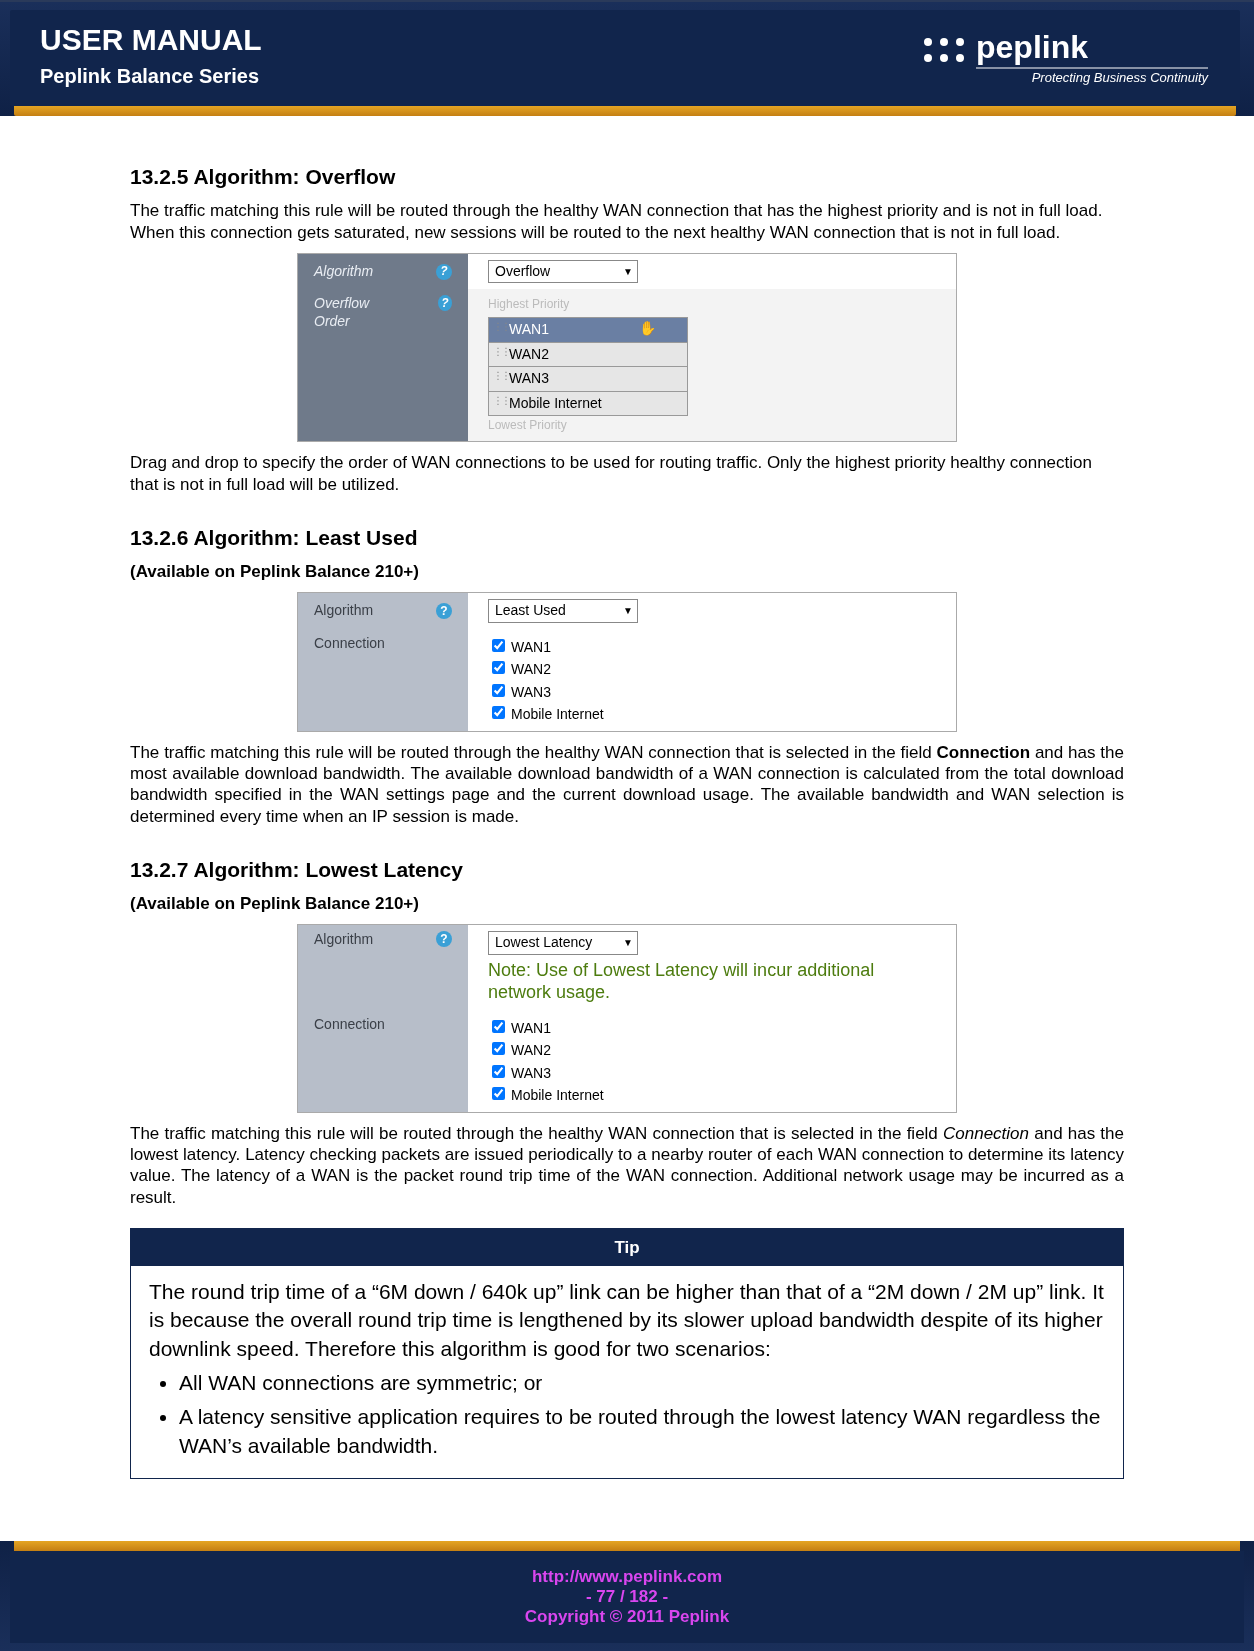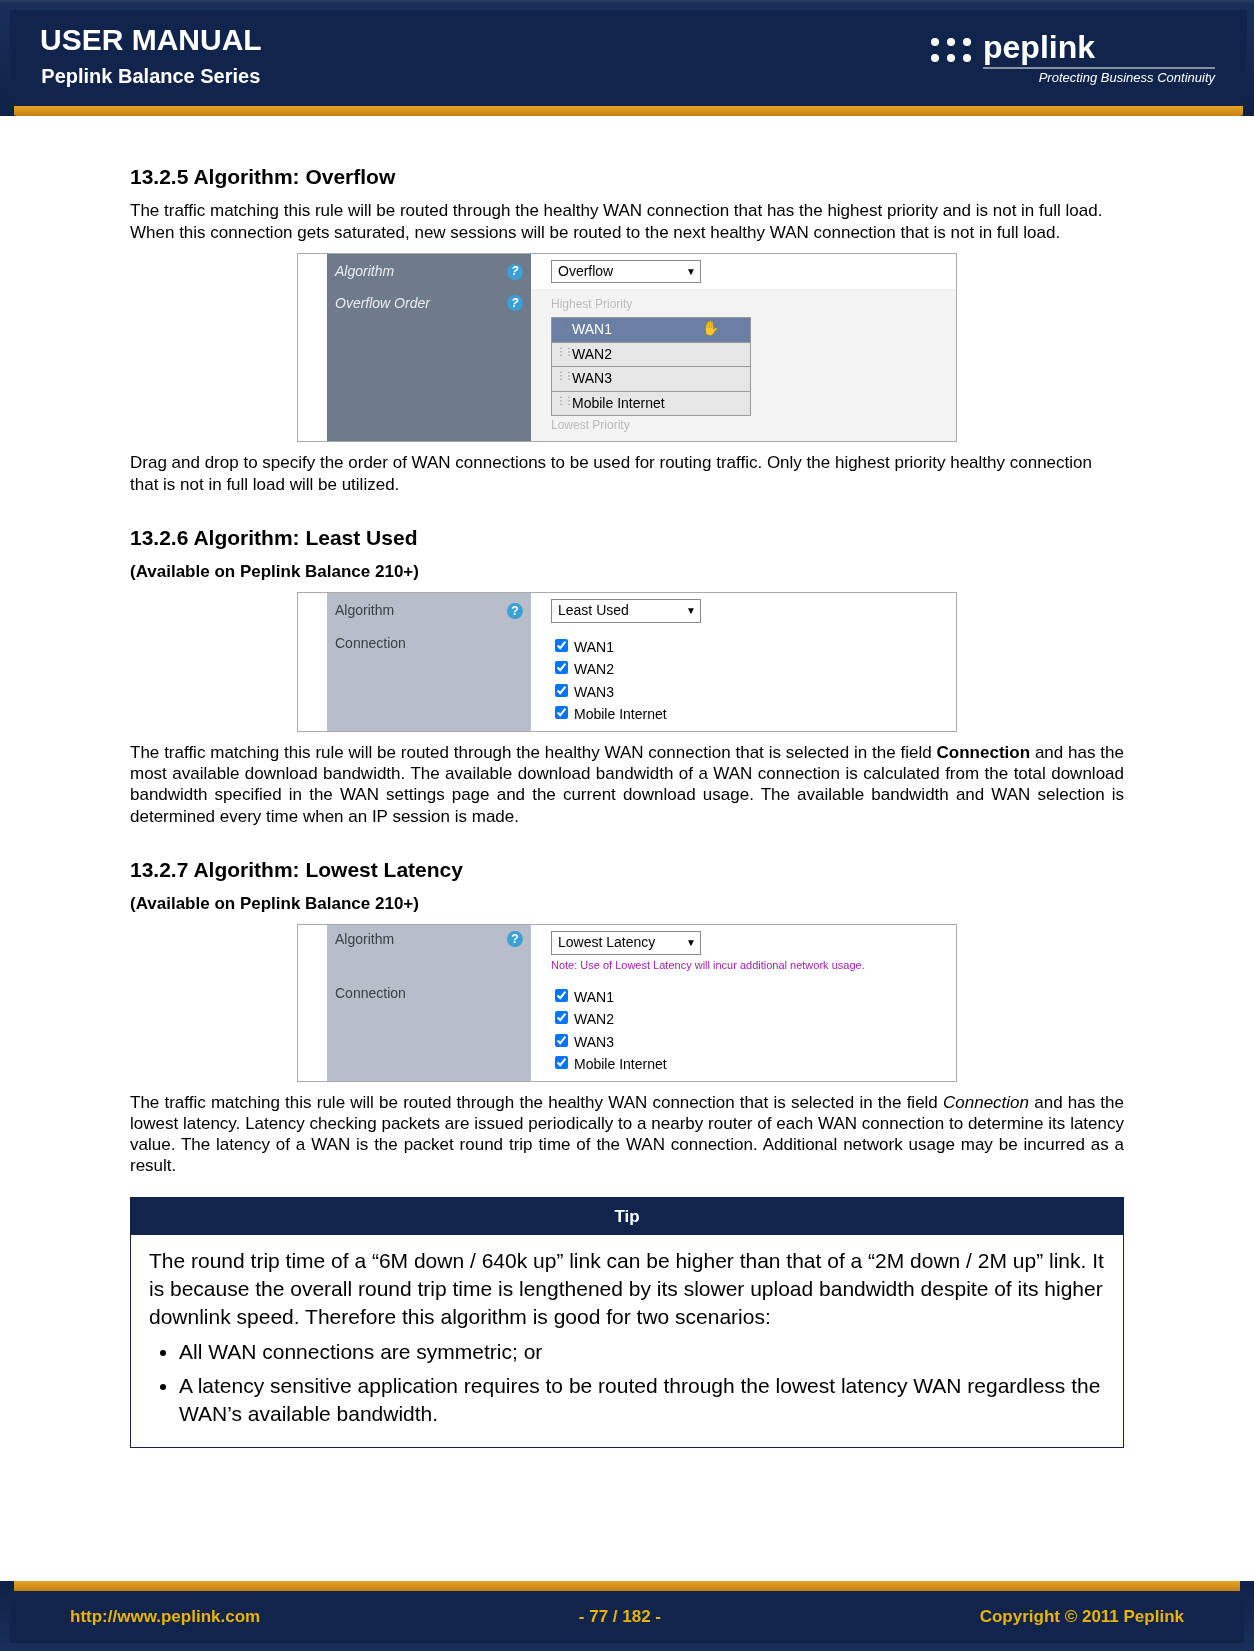--- a/index.html
+++ b/index.html
@@ -12,23 +12,22 @@
   }
   .page {
     width: 1254px;
     min-height: 1651px;
     position: relative;
     background: #fff;
     padding-bottom: 60px;
   }
   .header-wrap {
     background: linear-gradient(to bottom, #1a2f5a, #0f2146);
-    padding: 8px 7px 0 10px;
+    padding: 8px 14px 0 10px;
     border-top: 2px solid #2a3a5a;
-    text-align: center;
   }
   .header-bar {
     background: #11254c;
     color: #fff;
     display: flex;
     align-items: center;
     justify-content: space-between;
     padding: 10px 30px 16px 30px;
     border-radius: 2px;
     position: relative;
@@ -79,28 +78,27 @@
   
   .cfg-block {
     border: 1px solid #aaa;
     width: 660px;
     margin: 6px auto;
     background: #fff;
     font-size: 14px;
   }
   .cfg-row { display: flex; }
   .cfg-label {
-    width: 204px;
-    padding: 6px 8px;
+    width: 170px;
+    padding: 6px 16px;
     background: #b7bec9;
     color: #3a3f47;
     display: flex;
     align-items: center;
     justify-content: space-between;
-    margin-left: 29px;
   }
   .cfg-label.dark { background: #6f7a8a; color: #e9edf3; font-style: italic; }
   .cfg-label.tall { align-items: flex-start; gap: 40px; }
   .cfg-body {
     flex: 1;
     background: #f3f3f3;
     padding: 6px 20px;
   }
   .cfg-body.white { background: #fff; }
   .sel {
@@ -109,22 +107,22 @@
     background: #fff;
     padding: 2px 6px;
     min-width: 150px;
     position: relative;
   }
   .sel .caret {
     position: absolute; right: 4px; top: 50%; transform: translateY(-50%);
     font-size: 10px;
   }
   .note-small {
-    color: #a21caf;
-    font-size: 11px;
+    color: #4d7c0f;
+    font-size: 18px;
     margin-top: 4px;
   }
   .drag-list {
     display: table;
     border-collapse: collapse;
     margin-top: 4px;
   }
   .drag-item {
     display: block;
     border: 1px solid #999;
@@ -185,27 +183,28 @@
     position: absolute;
     bottom: 0; left: 0; right: 0;
   }
   .gold-strip-bottom {
     height: 10px;
     background: linear-gradient(to bottom, #e5a523, #c47f13);
     margin: 0 4px;
   }
   .footer-bar {
     background: #11254c;
-    color: #eab308;
+    color: #d946ef;
     display: flex;
     align-items: center;
     justify-content: space-between;
     padding: 16px 60px;
     font-weight: bold;
     font-size: 17px;
+    flex-direction: column;
   }
   .footer-outer {
     background: linear-gradient(to top, #1a2f5a, #0f2146);
     padding: 0 10px 8px 10px;
   }
 </style>
 </head>
 <body>
 
 <div class="page">

